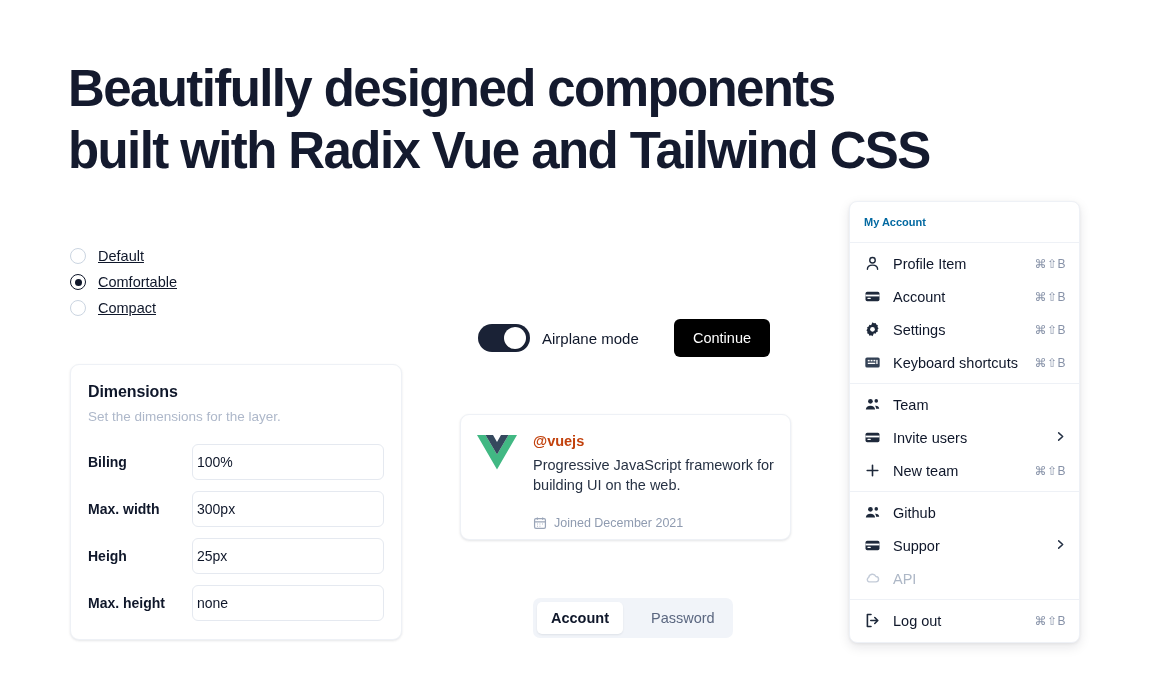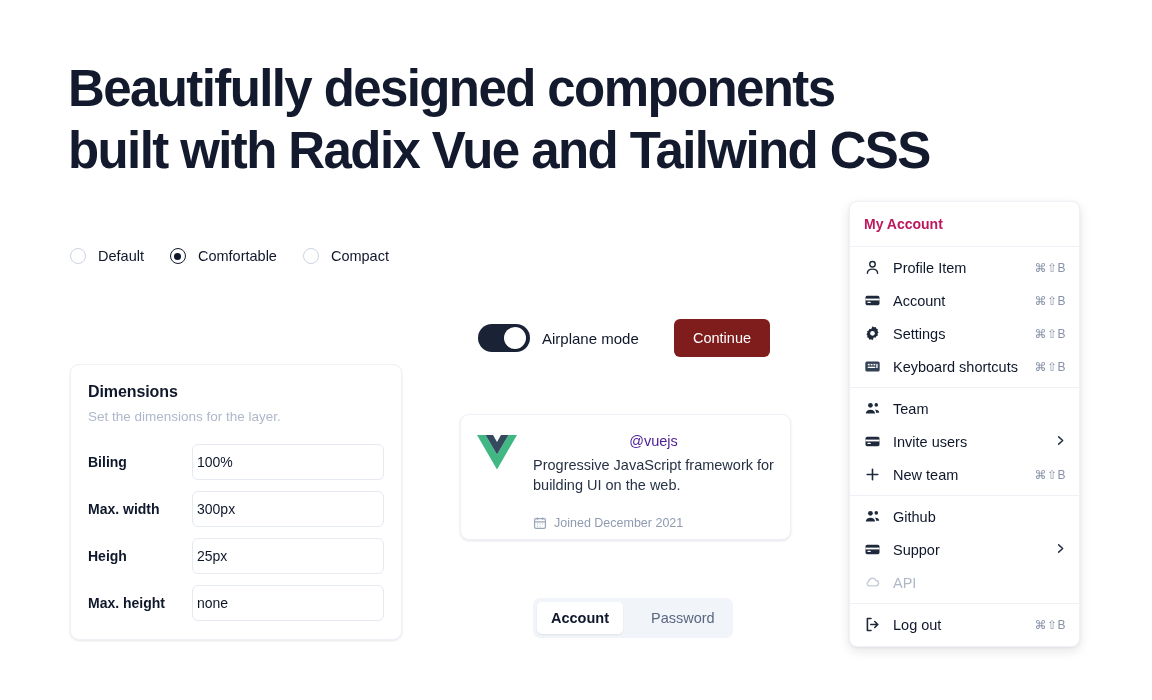--- a/index.html
+++ b/index.html
@@ -29,21 +29,23 @@
     color: #141a2e;
     white-space: nowrap;
   }
 
   
   .radio-group {
     position: absolute;
     left: 70px;
     top: 248px;
     display: flex;
-    gap: 26px;
+    flex-direction: column;
+    gap: 10px;
+    text-decoration: underline;
   }
   .radio-row { display: flex; align-items: center; gap: 12px; height: 16px; }
   .radio-dot {
     width: 16px; height: 16px;
     border-radius: 50%;
     border: 1px solid #cbd5e1;
     background: #fff;
     display: flex; align-items: center; justify-content: center;
     flex: none;
   }
@@ -113,21 +115,21 @@
     box-shadow: 0 1px 2px rgba(0,0,0,0.25);
   }
   .switch-label { font-size: 15px; color: #0f172a; }
 
   .continue-btn {
     position: absolute;
     left: 674px;
     top: 319px;
     width: 96px;
     height: 38px;
-    background: #7f1d1d;
+    background: #000000;
     color: #ffffff;
     border: none;
     border-radius: 6px;
     font-family: "Liberation Sans", sans-serif;
     font-size: 14.5px;
     font-weight: 400;
     cursor: pointer;
   }
 
   
@@ -140,21 +142,21 @@
     background: #ffffff;
     border: 1px solid #eef1f6;
     border-radius: 9px;
     box-shadow: 0 1px 3px rgba(15,23,42,0.08), 0 1px 2px rgba(15,23,42,0.04);
     display: flex;
     padding: 18px 16px;
     gap: 16px;
   }
   .vue-logo { width: 40px; height: 36px; flex: none; margin-top: 2px; }
   .hc-body { flex: 1; }
-  .hc-handle { font-size: 14.5px; font-weight: 400; color: #4c1d95; text-align: center; }
+  .hc-handle { font-size: 14.5px; font-weight: 700; color: #c2410c; }
   .hc-desc { font-size: 14.5px; color: #273244; line-height: 20px; margin-top: 6px; }
   .hc-joined { display: flex; align-items: center; gap: 7px; margin-top: 21px; }
   .hc-joined-text { font-size: 12.5px; color: #8f9bb0; }
   .cal-icon { width: 14px; height: 14px; flex: none; }
 
   
   .tabs {
     position: absolute;
     left: 533px;
     top: 598px;
@@ -192,23 +194,23 @@
     top: 201px;
     width: 231px;
     background: #ffffff;
     border: 1px solid #eef1f6;
     border-radius: 8px;
     box-shadow: 0 4px 12px rgba(15,23,42,0.10), 0 1px 3px rgba(15,23,42,0.06);
     padding: 5px 0;
     overflow: hidden;
   }
   .menu-header {
-    font-size: 14px;
+    font-size: 11px;
     font-weight: 700;
-    color: #be185d;
+    color: #0369a1;
     padding: 9px 14px 10px 14px;
   }
   .menu-sep { height: 1px; background: #eef1f6; margin: 4px 0; }
   .menu-item {
     display: flex;
     align-items: center;
     height: 33px;
     padding: 0 13px 0 14px;
     gap: 12px;
     cursor: pointer;

